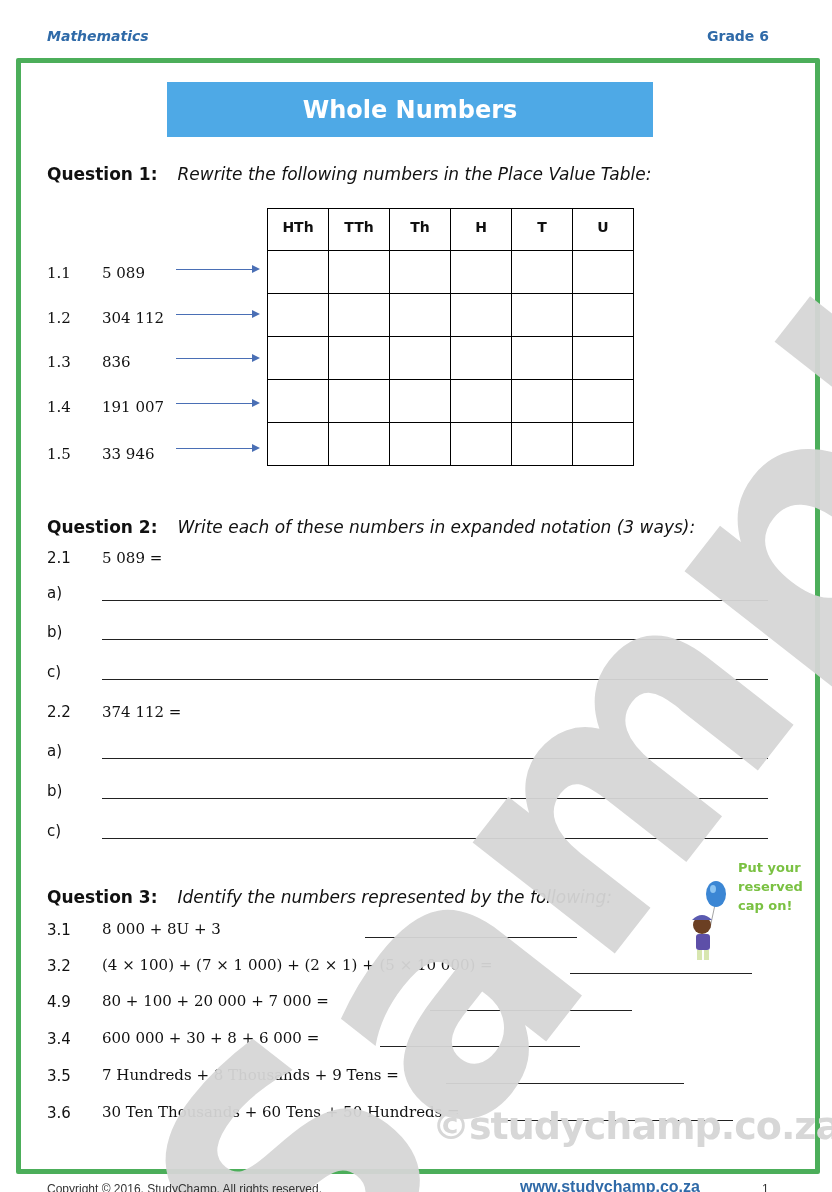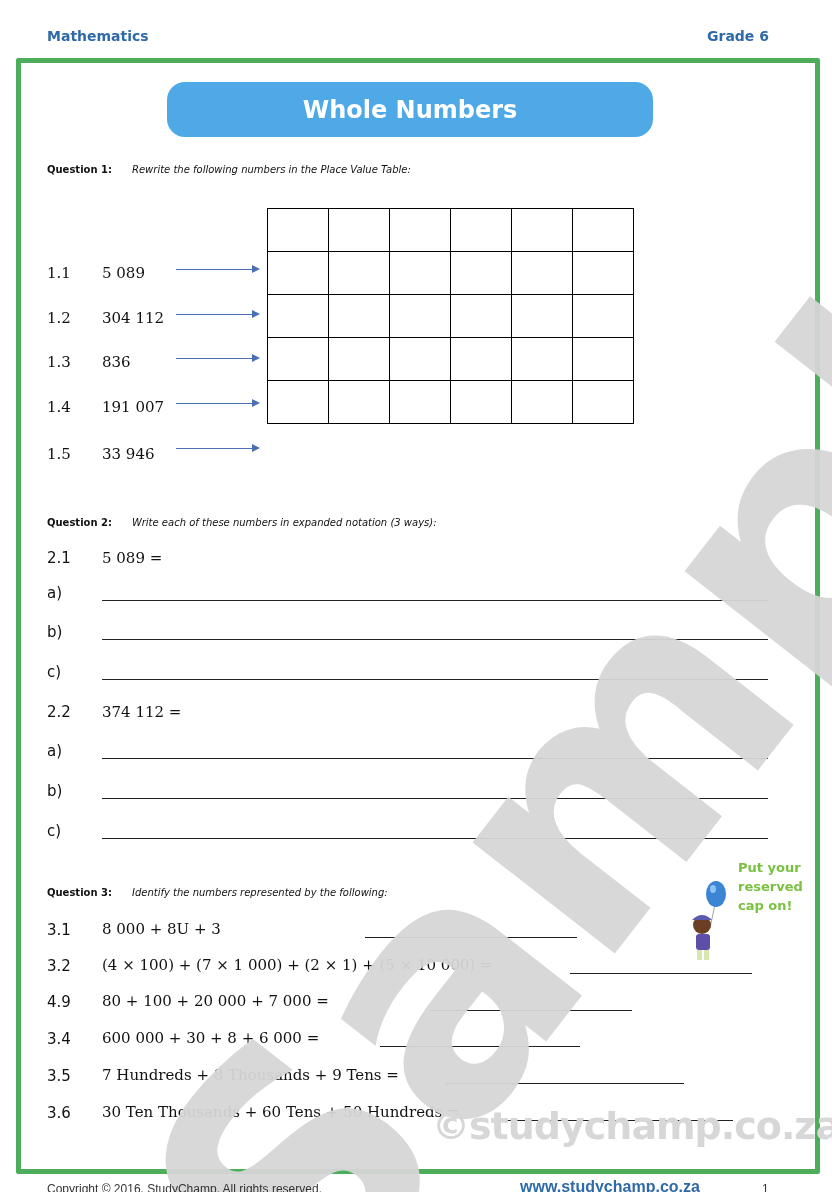--- a/index.html
+++ b/index.html
@@ -1,22 +1,22 @@
 <!DOCTYPE html>
 <html><head>
 <meta charset="utf-8">
 <style>
   html,body{margin:0;padding:0;background:#fff;}
   body{width:832px;height:1192px;position:relative;overflow:hidden;font-family:"Liberation Sans",sans-serif;color:#111;}
   .hdr{position:absolute;top:28px;font-family:"DejaVu Sans",sans-serif;font-weight:bold;font-size:14px;color:#2f6aa8;}
-  .hdr.left{left:47px;}
+  .hdr.left{left:47px;font-style:italic;}
   .hdr.right{left:707px;}
   .frame{position:absolute;left:16px;top:58px;width:794px;height:1106px;border:5px solid #4cae5a;border-radius:2px;}
-  .title{position:absolute;left:167px;top:82px;width:486px;height:55px;background:#4ea9e6;color:#fff;font-family:"DejaVu Sans",sans-serif;font-weight:bold;font-size:24px;display:flex;align-items:center;justify-content:center;border-radius:18px;}
-  .q{position:absolute;left:47px;font-family:"DejaVu Sans",sans-serif;font-size:10px;}
+  .title{position:absolute;left:167px;top:82px;width:486px;height:55px;background:#4ea9e6;color:#fff;font-family:"DejaVu Sans",sans-serif;font-weight:bold;font-size:24px;display:flex;align-items:center;justify-content:center;}
+  .q{position:absolute;left:47px;font-family:"DejaVu Sans",sans-serif;font-size:17px;}
   .q b{font-weight:bold;}
   .q i{font-style:italic;margin-left:20px;}
   .serif{font-family:"DejaVu Serif",serif;font-size:15px;}
   .num{position:absolute;left:47px;}
   .val{position:absolute;left:102px;}
   .arrow{position:absolute;left:176px;width:82px;height:1px;background:#4a6fb5;}
   .arrow::after{content:"";position:absolute;right:-2px;top:-4px;border-left:8px solid #4a6fb5;border-top:4px solid transparent;border-bottom:4px solid transparent;}
   table.pv{position:absolute;left:267px;top:208px;border-collapse:collapse;}
   table.pv td,table.pv th{border:1.5px solid #000;width:60px;height:42px;padding:0;}
   table.pv th{height:42px;font-family:"DejaVu Sans",sans-serif;font-size:14px;font-weight:bold;text-align:center;vertical-align:top;padding-top:10px;box-sizing:border-box;}
@@ -40,20 +40,28 @@
 <div class="frame"></div>
 
 <div class="title">Whole Numbers</div>
 
 <div class="q" style="top:164px;">
   <b>Question 1:</b><i>Rewrite the following numbers in the Place Value Table:</i>
 </div>
 
 <table class="pv">
   <tbody>
+      <tr>
+    <th>HTh</th>
+    <th>TTh</th>
+    <th>Th</th>
+    <th>H</th>
+    <th>T</th>
+    <th>U</th>
+  </tr>
   <tr>
         <td></td>
         <td></td>
         <td></td>
         <td></td>
         <td></td>
         <td></td>
       </tr>
   <tr>
         <td></td>

